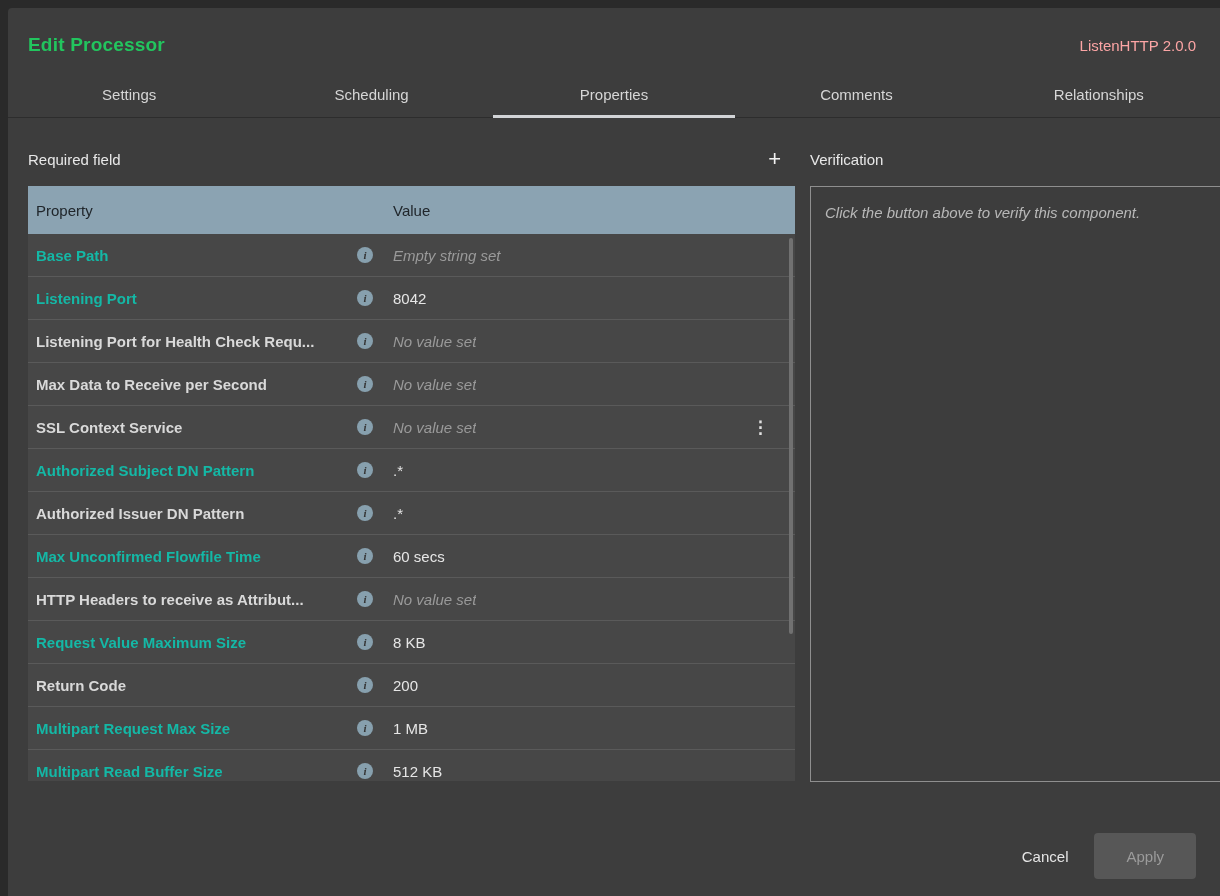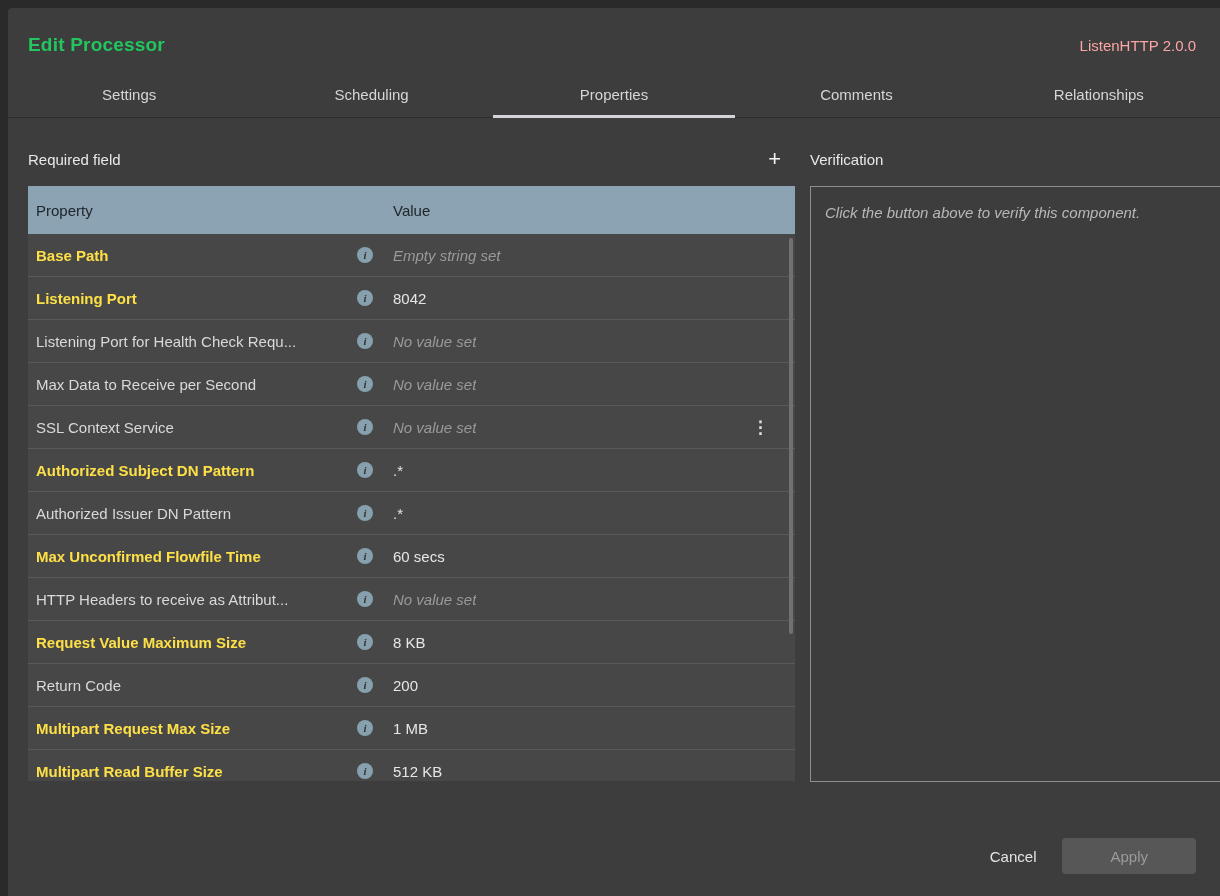--- a/index.html
+++ b/index.html
@@ -83,25 +83,25 @@
     display: flex; align-items: center; height: 43px;
     background: var(--row-bg);
     border-bottom: 1px solid var(--row-divider);
     font-size: 15px; cursor: pointer;
   }
   .td-prop {
     flex: 0 0 345px; display: flex; align-items: center; min-width: 0;
     padding-left: 8px;
   }
   .prop-name {
-    color: var(--text-secondary); font-weight: 400;
+    color: var(--text-secondary); font-weight: 700;
     white-space: nowrap; overflow: hidden; text-overflow: ellipsis;
     margin-right: 6px; flex: 1; min-width: 0;
   }
-  .prop-name.bold { font-weight: 700; color: #fde047; }
+  .prop-name.bold { font-weight: 700; color: #14b8a6; }
   .info-icon {
     flex: none; width: 16px; height: 16px; border-radius: 50%;
     background: var(--info-icon-bg); color: #353535;
     font-family: "Liberation Serif", serif; font-style: italic; font-weight: 700;
     font-size: 11px; display: flex; align-items: center; justify-content: center;
     cursor: pointer;
   }
   .td-val {
     flex: 1; display: flex; align-items: center; min-width: 0; padding-left: 20px;
   }
@@ -128,21 +128,21 @@
   .dialog-actions {
     display: flex; align-items: center; justify-content: flex-end;
     gap: 26px; padding: 0 24px 14px 0; height: 66px;
   }
   .cancel-btn {
     background: none; border: none; color: #e5e5e5; font-size: 15px; cursor: pointer;
     font-family: "Liberation Sans", sans-serif;
   }
   .apply-btn {
     background: var(--apply-bg); border: none; border-radius: 4px;
-    color: var(--apply-text); font-size: 15px; height: 36px; padding: 0 48px;
+    color: var(--apply-text); font-size: 15px; height: 46px; padding: 0 32px;
     cursor: pointer; font-family: "Liberation Sans", sans-serif;
   }
 </style>
 </head>
 <body>
 
 <div class="dialog">
 
   <div class="dialog-header">
     <div class="dialog-title">Edit Processor</div>

